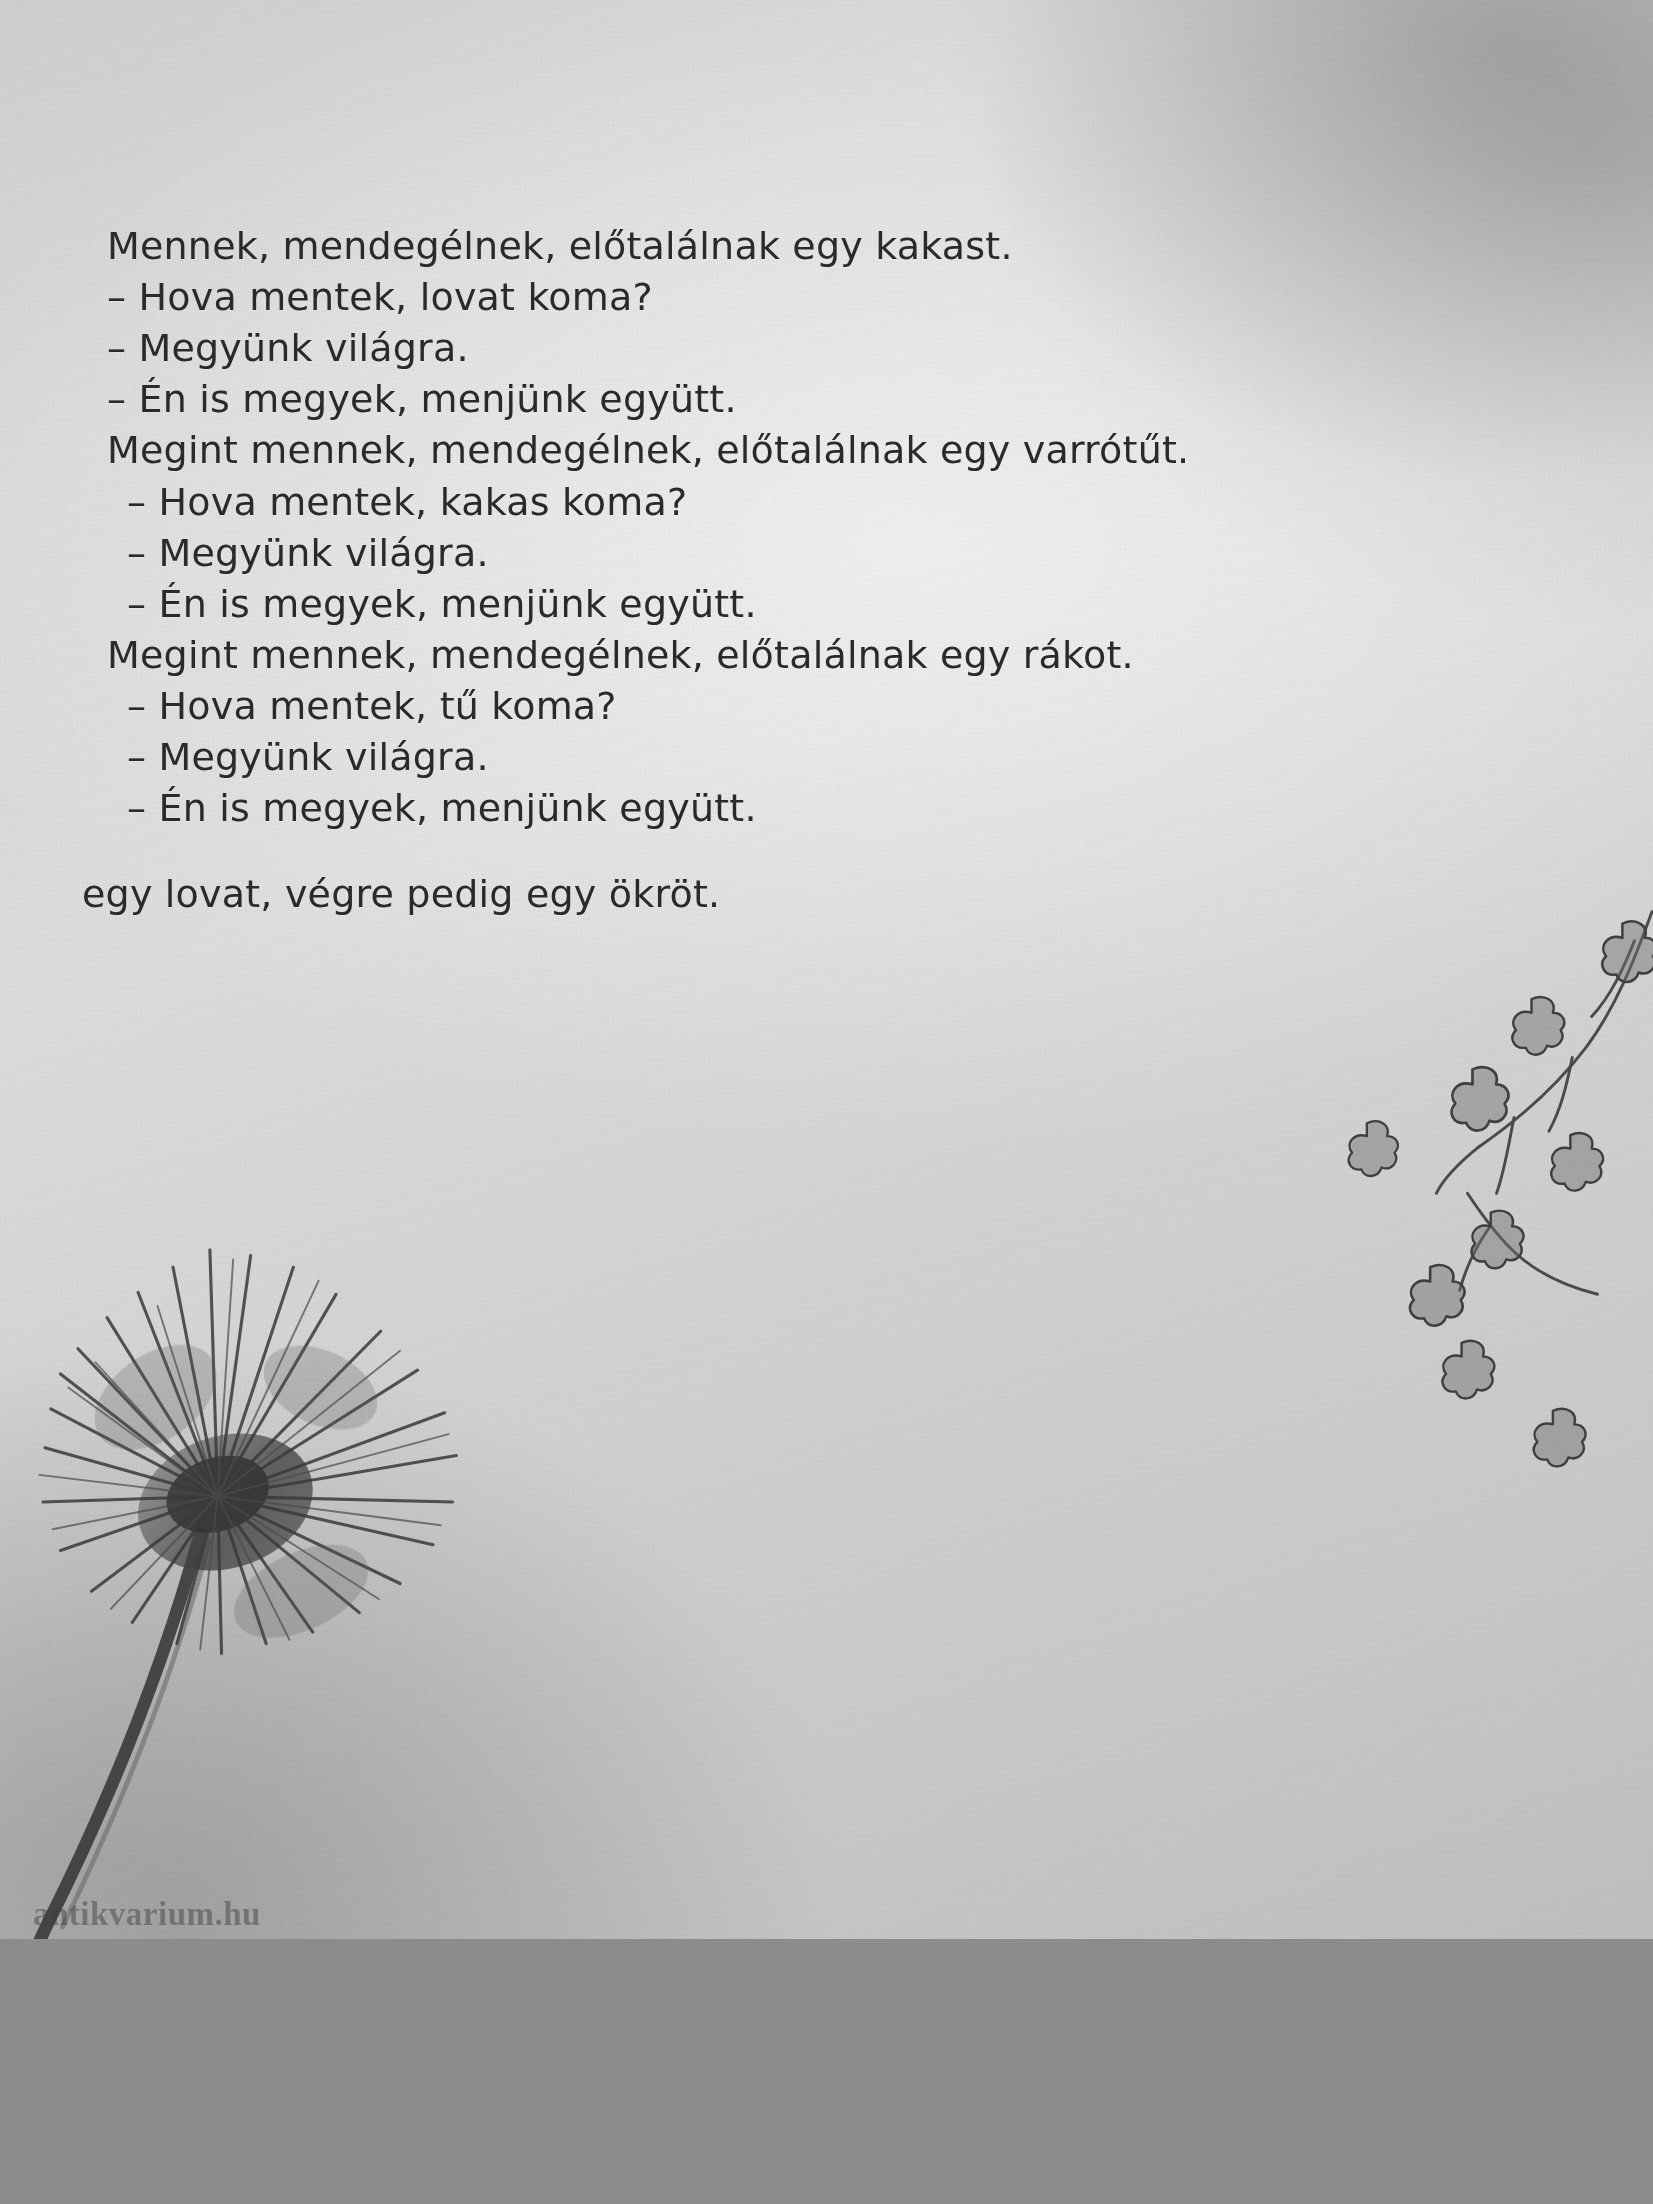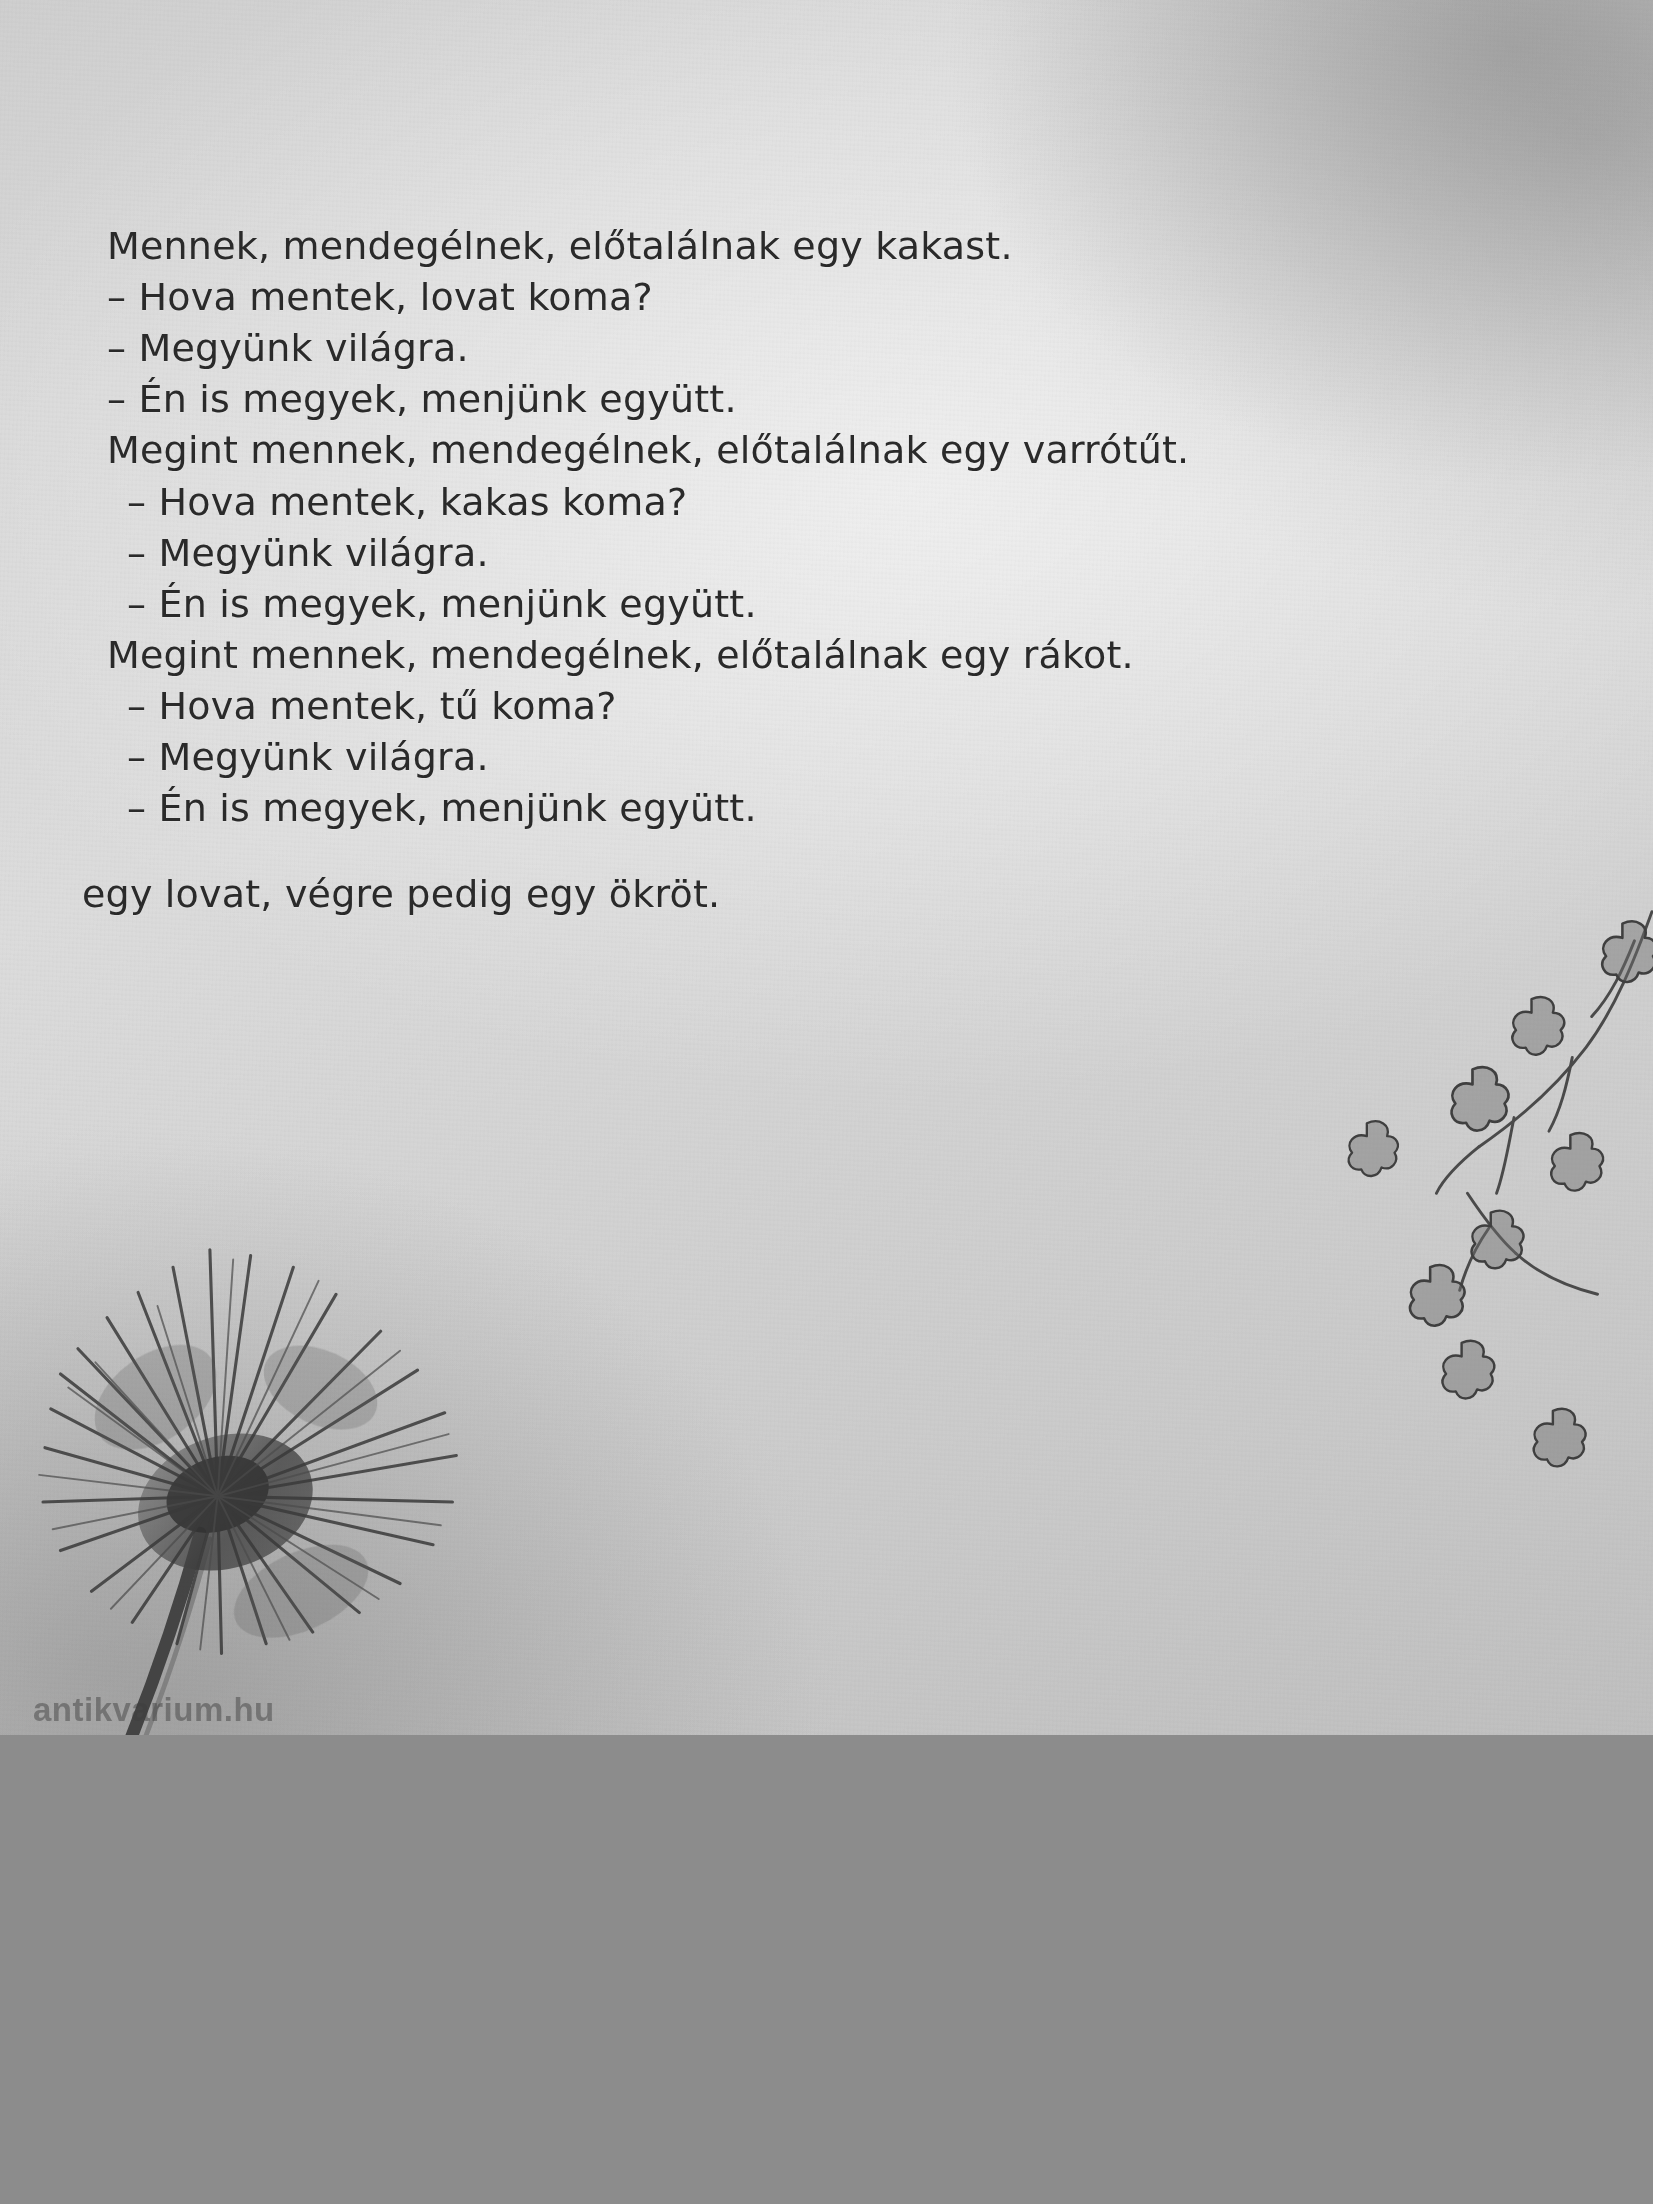--- a/index.html
+++ b/index.html
@@ -3,21 +3,21 @@
 <meta charset="utf-8">
 <style>
   html, body {
     margin: 0;
     padding: 0;
     background: #8c8c8c;
   }
   .page {
     position: relative;
     width: 1654px;
-    height: 1735px;
+    height: 1939px;
     overflow: hidden;
     
     background:
       radial-gradient(ellipse 1456px 873px at 55% 28%, rgba(255,255,255,0.55) 0%, rgba(255,255,255,0.0) 70%),
       radial-gradient(ellipse 873px 679px at 96% 8%, rgba(120,120,120,0.35) 0%, rgba(120,120,120,0.0) 70%),
       radial-gradient(ellipse 1067px 776px at 6% 96%, rgba(150,150,150,0.35) 0%, rgba(150,150,150,0.0) 70%),
       linear-gradient(160deg, #cfcfcf 0%, #d9d9d9 18%, #dcdcdc 40%, #d2d2d2 62%, #c9c9c9 82%, #bfbfbf 100%);
     font-family: "DejaVu Sans", sans-serif;
   }
   .paper-grain {
@@ -107,21 +107,21 @@
     top: 2096px;
     width: 408px;
     height: 136px;
     pointer-events: none;
   }
 
   .watermark {
     position: absolute;
     left: 33px;
     bottom: 5.8px;
-    font-family: Liberation Sans, sans-serif;
+    font-family: Liberation Serif, serif;
     font-size: 33px;
     font-weight: bold;
     color: rgba(60,60,60,0.55);
     letter-spacing: 0.5px;
     opacity: 0.85;
   }
 </style>
 </head>
 <body>
 

